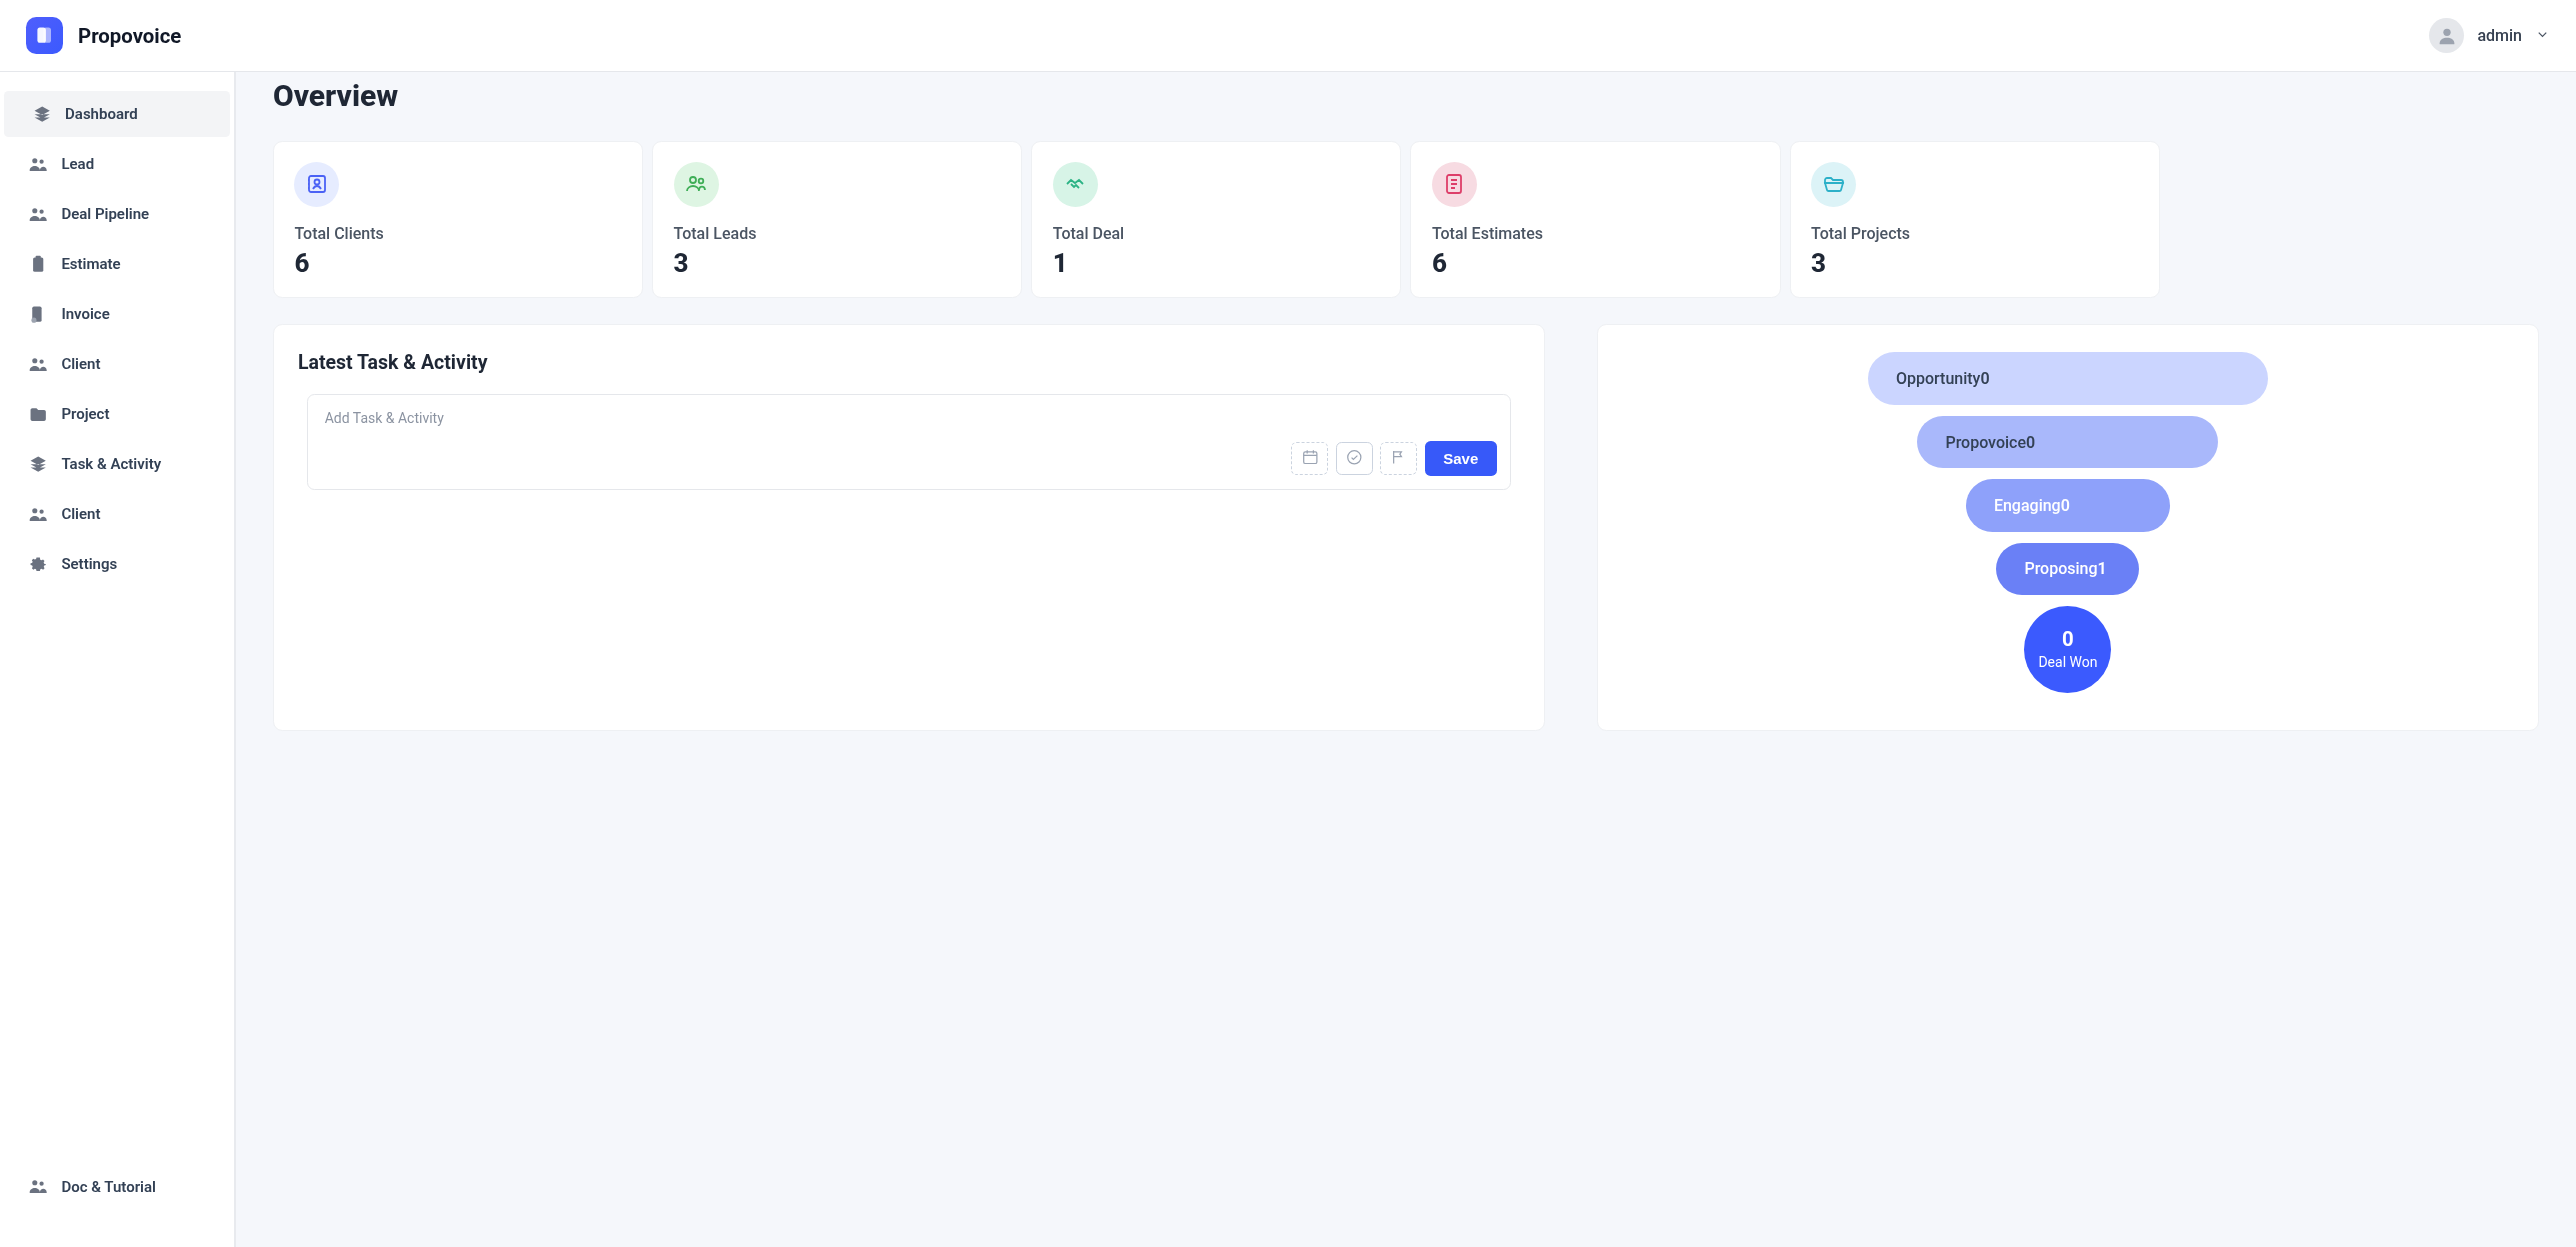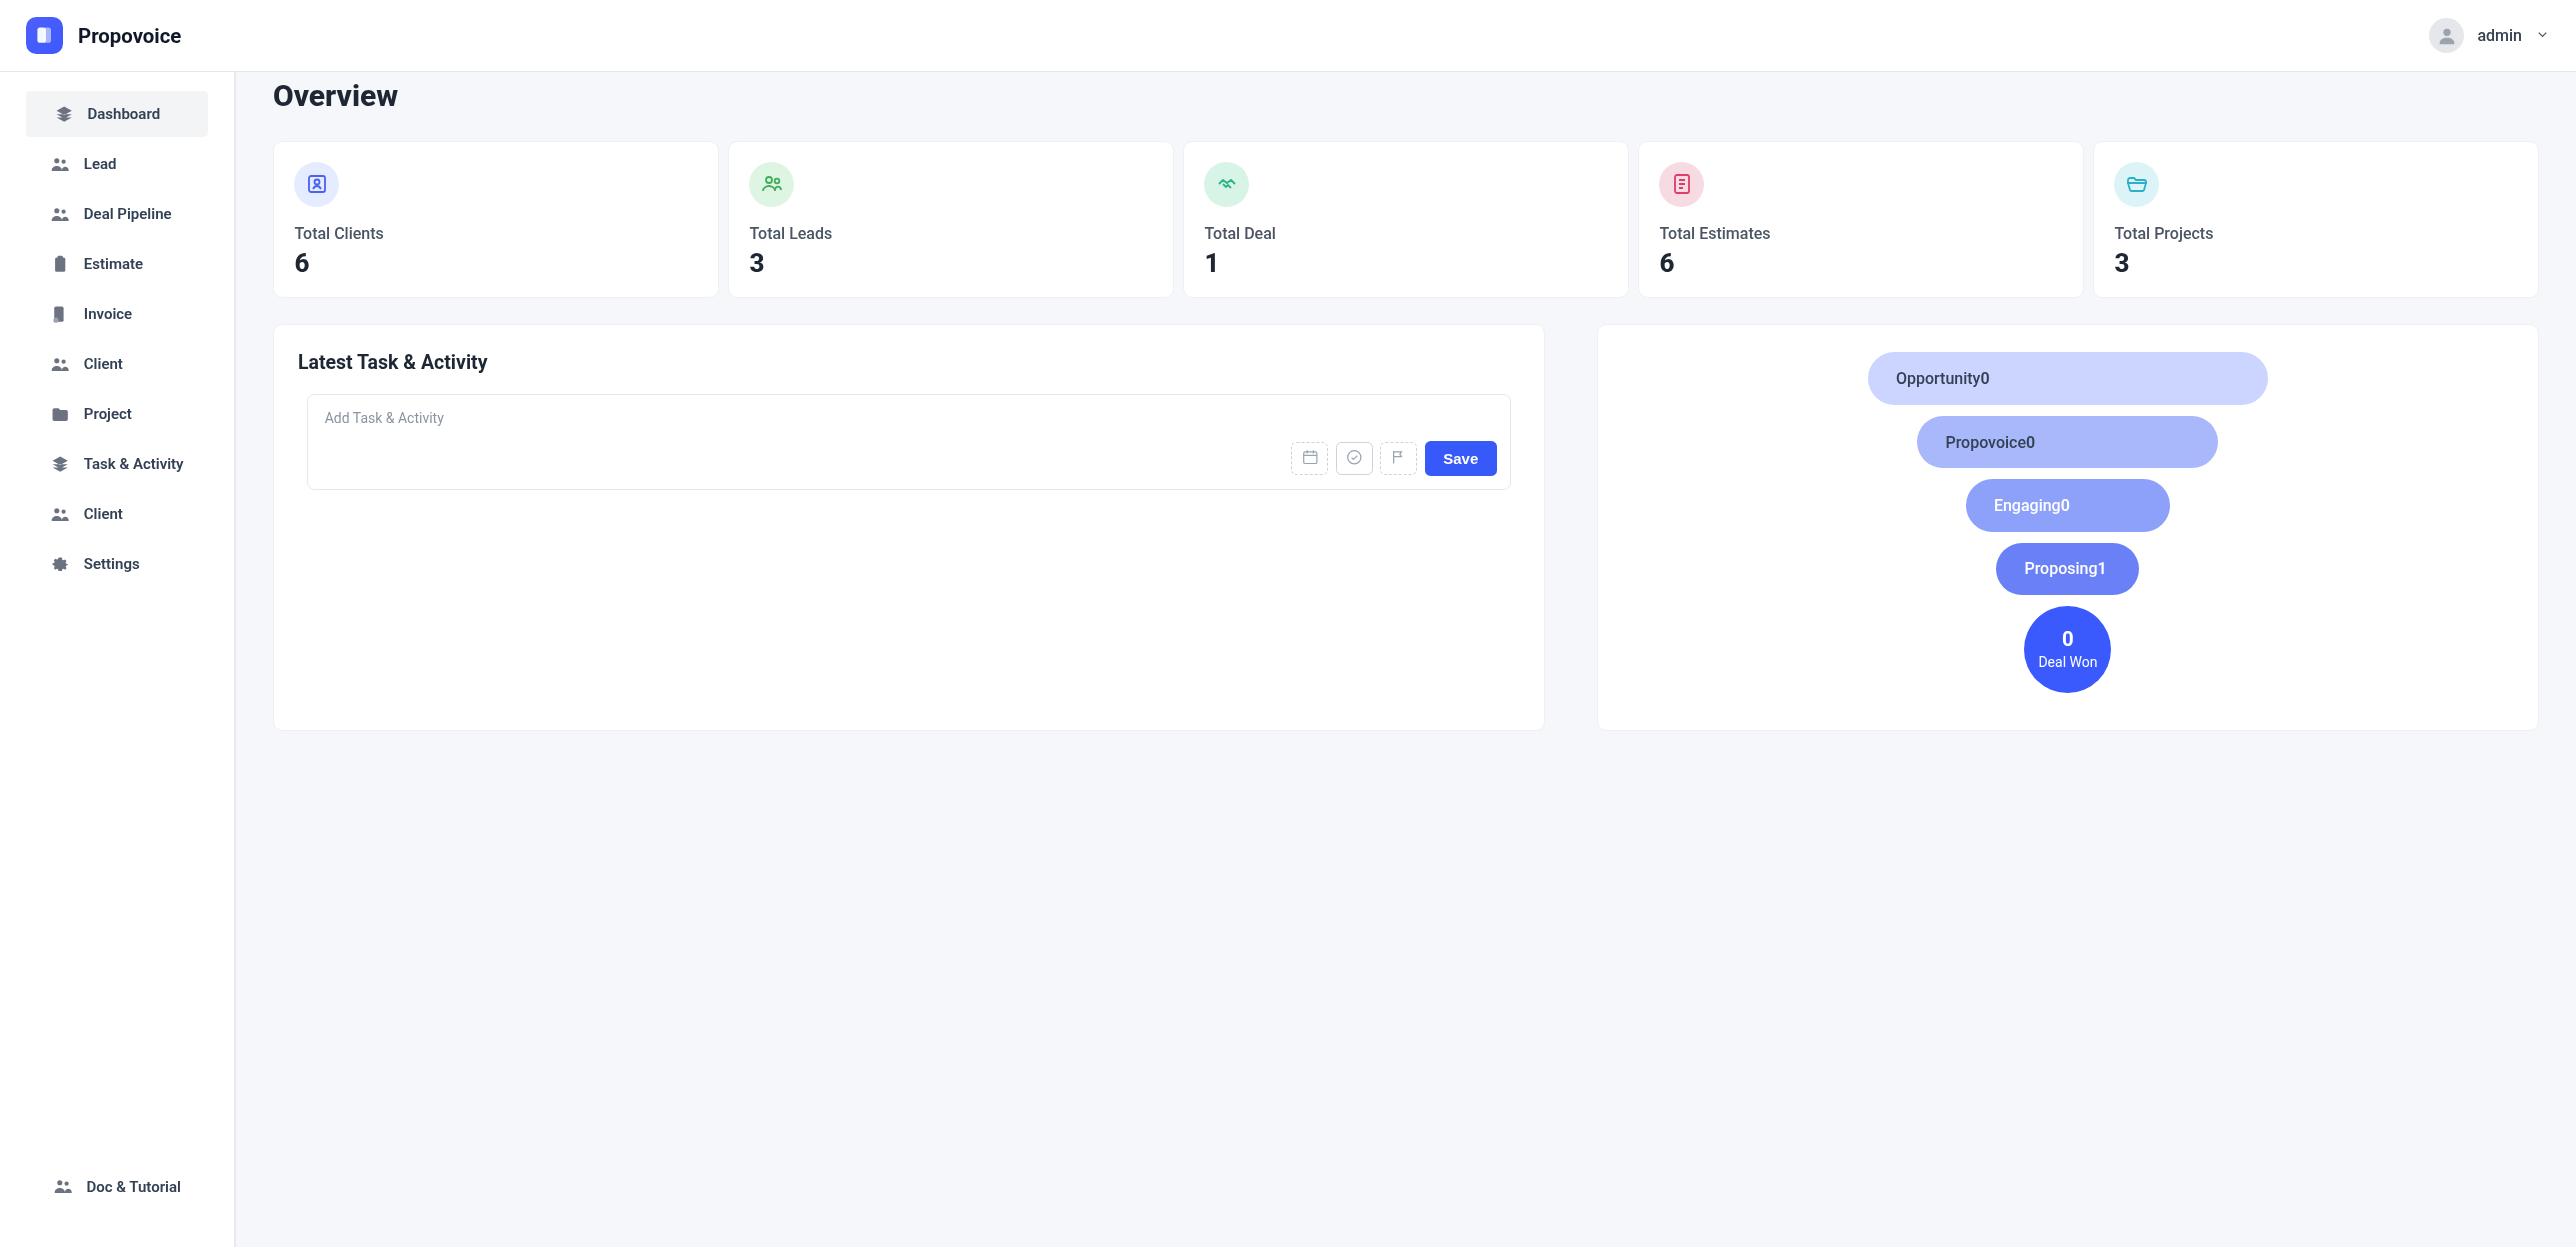--- a/index.html
+++ b/index.html
@@ -67,21 +67,20 @@
     height: calc(100vh - 72px);
   }
   .sidebar {
     width: 236px;
     background: #fff;
     border-right: 2.8px solid #e8eaee;
     padding: 18.6px 0;
     flex-shrink: 0;
     display: flex;
     flex-direction: column;
-    align-items: center;
   }
   .nav {
     display: flex;
     flex-direction: column;
     gap: 3.7px;
     flex: 1;
   }
   .nav-bottom {
     margin-top: auto;
     padding-bottom: 18.6px;
@@ -117,21 +116,21 @@
   }
   .page-title {
     font-size: 30px;
     font-weight: 800;
     color: var(--text-heading);
     margin: 0 0 28px 0;
   }
   
   .kpis {
     display: grid;
-    grid-template-columns: repeat(5, 1fr);
+    grid-template-columns: repeat(6, 1fr);
     gap: 9px;
     margin-bottom: 26px;
   }
   .kpi {
     background: #fff;
     border: 0.9px solid #eef0f3;
     border-radius: 9.3px;
     padding: 20.4px 20.4px 18.6px 20.4px;
   }
   .kpi-icon {

